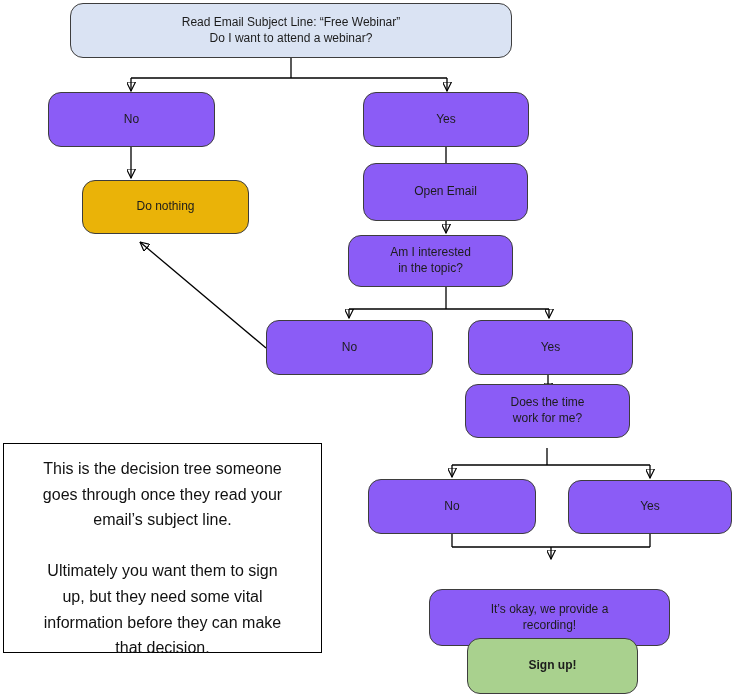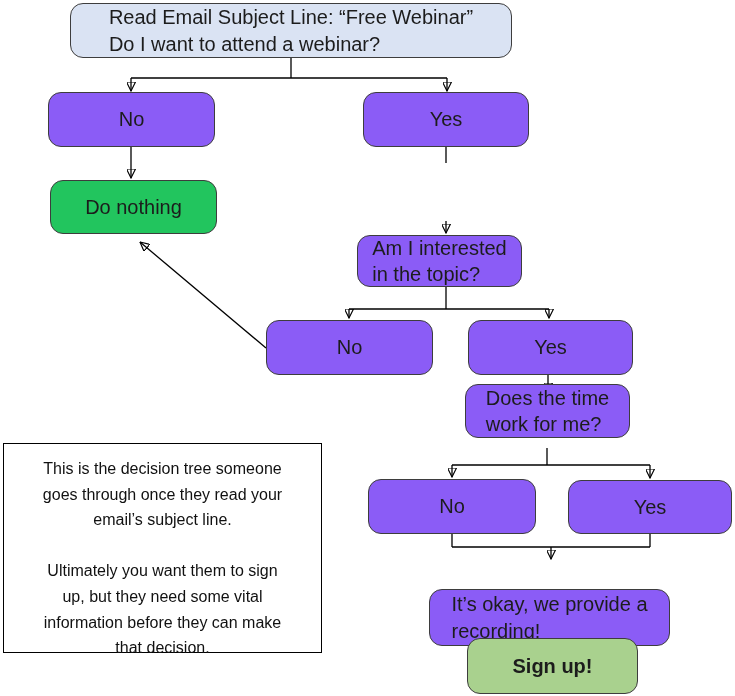--- a/index.html
+++ b/index.html
@@ -20,30 +20,30 @@
   .wires path { fill: none; stroke: #000000; stroke-width: 1.3; }
   .wires path.blue { stroke: #7ba7d7; }
   .node {
     position: absolute;
     box-sizing: border-box;
     border: 1.5px solid #3d3d3d;
     border-radius: 13px;
     display: flex;
     align-items: center;
     justify-content: center;
-    text-align: left;
+    text-align: center;
     white-space: pre-line;
-    font-size: 20px;
+    font-size: 12px;
     line-height: 1.32;
     color: #1c1c1c;
     padding: 2px 6px;
   }
   .fill-start  { background: #dae3f3; }
   .fill-option { background: #8b5cf6; }
-  .fill-stop   { background: #22c55e; }
+  .fill-stop   { background: #eab308; margin-left: 32px; }
   .fill-go     { background: #a9d18e; }
   .note-box {
     position: absolute;
     box-sizing: border-box;
     background: #ffffff;
     border: 1px solid #000000;
     text-align: center;
     white-space: pre-line;
     font-size: 16px;
     line-height: 1.6;
@@ -93,22 +93,23 @@
 
   <div class="node fill-start" style="left:70px; top:3px; width:442px; height:55px;">Read Email Subject Line: “Free Webinar”
 Do I want to attend a webinar?</div>
 
   <div class="node fill-option" style="left:48px; top:92px; width:167px; height:55px;">No</div>
 
   <div class="node fill-option" style="left:363px; top:92px; width:166px; height:55px;">Yes</div>
 
   <div class="node fill-stop" style="left:50px; top:180px; width:167px; height:54px;">Do nothing</div>
 
+  <div class="node fill-option" style="left:363px; top:163px; width:165px; height:58px;">Open Email</div>
 
-  <div class="node fill-option" style="left:357px; top:235px; width:165px; height:52px;">Am I interested
+  <div class="node fill-option" style="left:348px; top:235px; width:165px; height:52px;">Am I interested
 in the topic?</div>
 
   <div class="node fill-option" style="left:266px; top:320px; width:167px; height:55px;">No</div>
 
   <div class="node fill-option" style="left:468px; top:320px; width:165px; height:55px;">Yes</div>
 
   <div class="node fill-option" style="left:465px; top:384px; width:165px; height:54px;">Does the time
 work for me?</div>
 
   <div class="node fill-option" style="left:368px; top:479px; width:168px; height:55px;">No</div>

